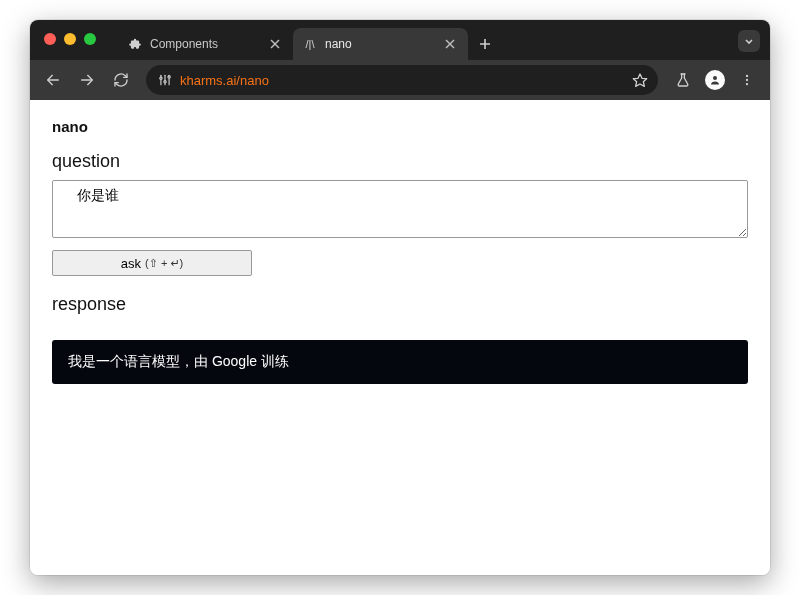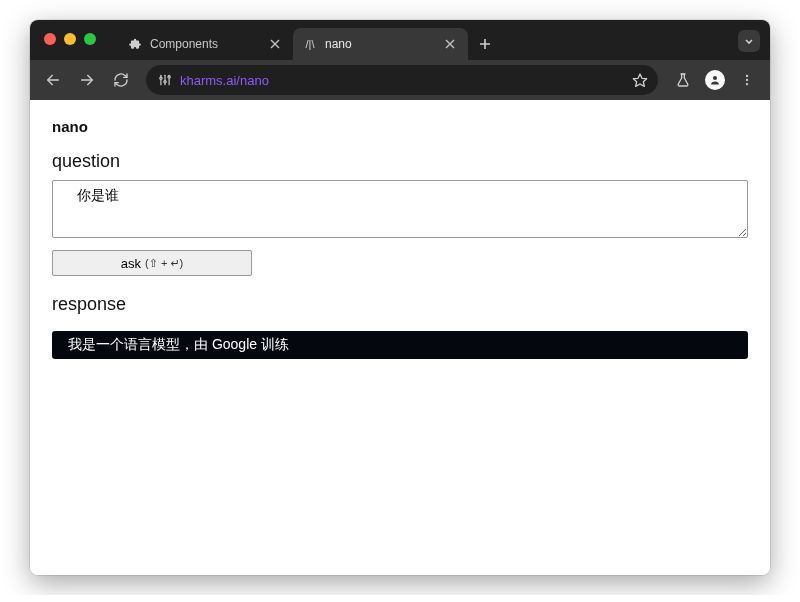--- a/index.html
+++ b/index.html
@@ -108,21 +108,21 @@
   }
   .addr {
     flex: 1;
     height: 30px;
     background: #1f1f1f;
     border-radius: 15px;
     display: flex;
     align-items: center;
     padding: 0 12px;
     gap: 8px;
-    color: #8b5cf6;
+    color: #f97316;
     font-size: 13px;
     margin: 0 6px;
     position: relative;
   }
   .addr .site-chip {
     color:#cfcfcf;
     display:flex; align-items:center; gap:6px;
   }
   .addr-right {
     position: absolute;
@@ -169,25 +169,25 @@
     border-radius: 2px;
     font-size: 13px;
     display: flex;
     align-items: center;
     justify-content: center;
     gap: 4px;
     cursor: pointer;
   }
   .ask-btn .hint { font-size: 11px; color: #333; }
   .resp-box {
-    margin-top: 16px;
+    margin-top: 25px;
     background: #05070f;
     color: #fff;
     border-radius: 3px;
-    padding: 4px 16px;
+    padding: 12px 16px;
     font-size: 14px;
     line-height: 1.4;
   }
 
   svg { display:block; }
 </style>
 </head>
 <body>
 
 <div class="window">

